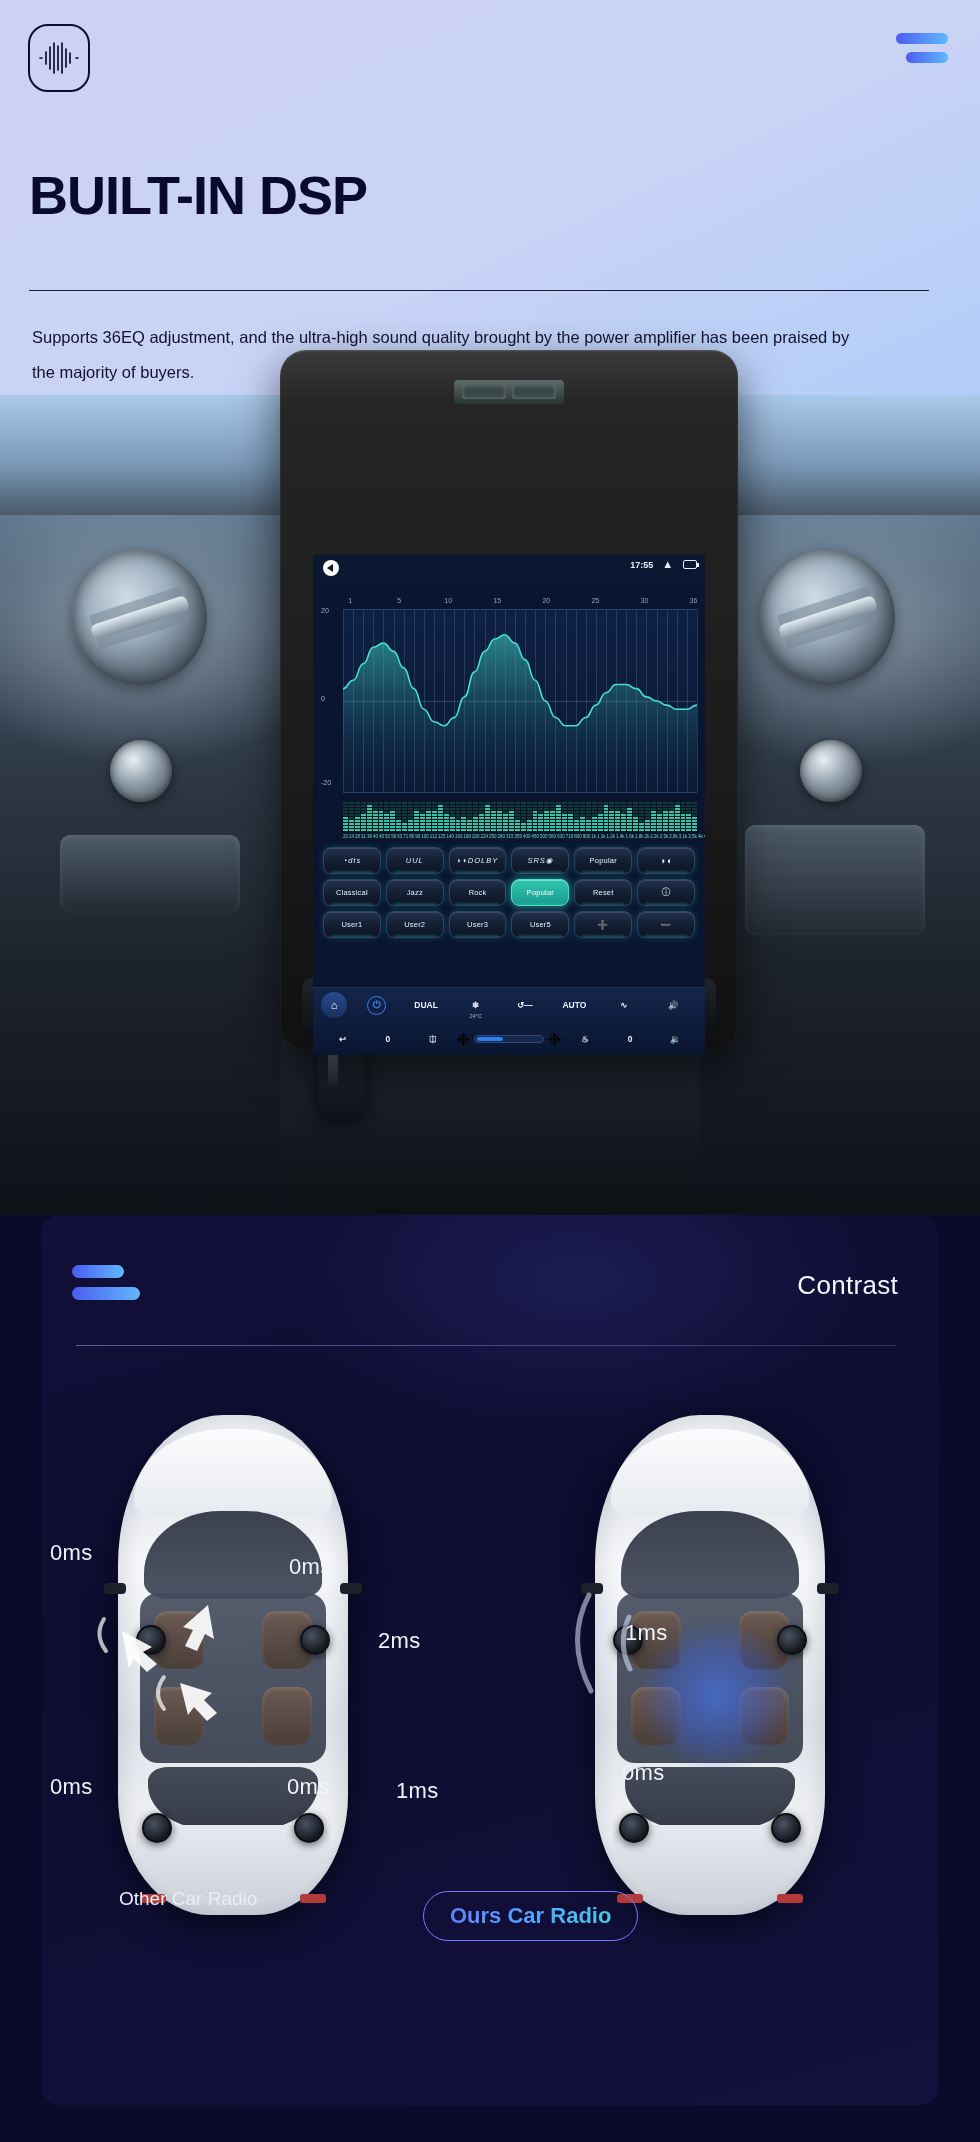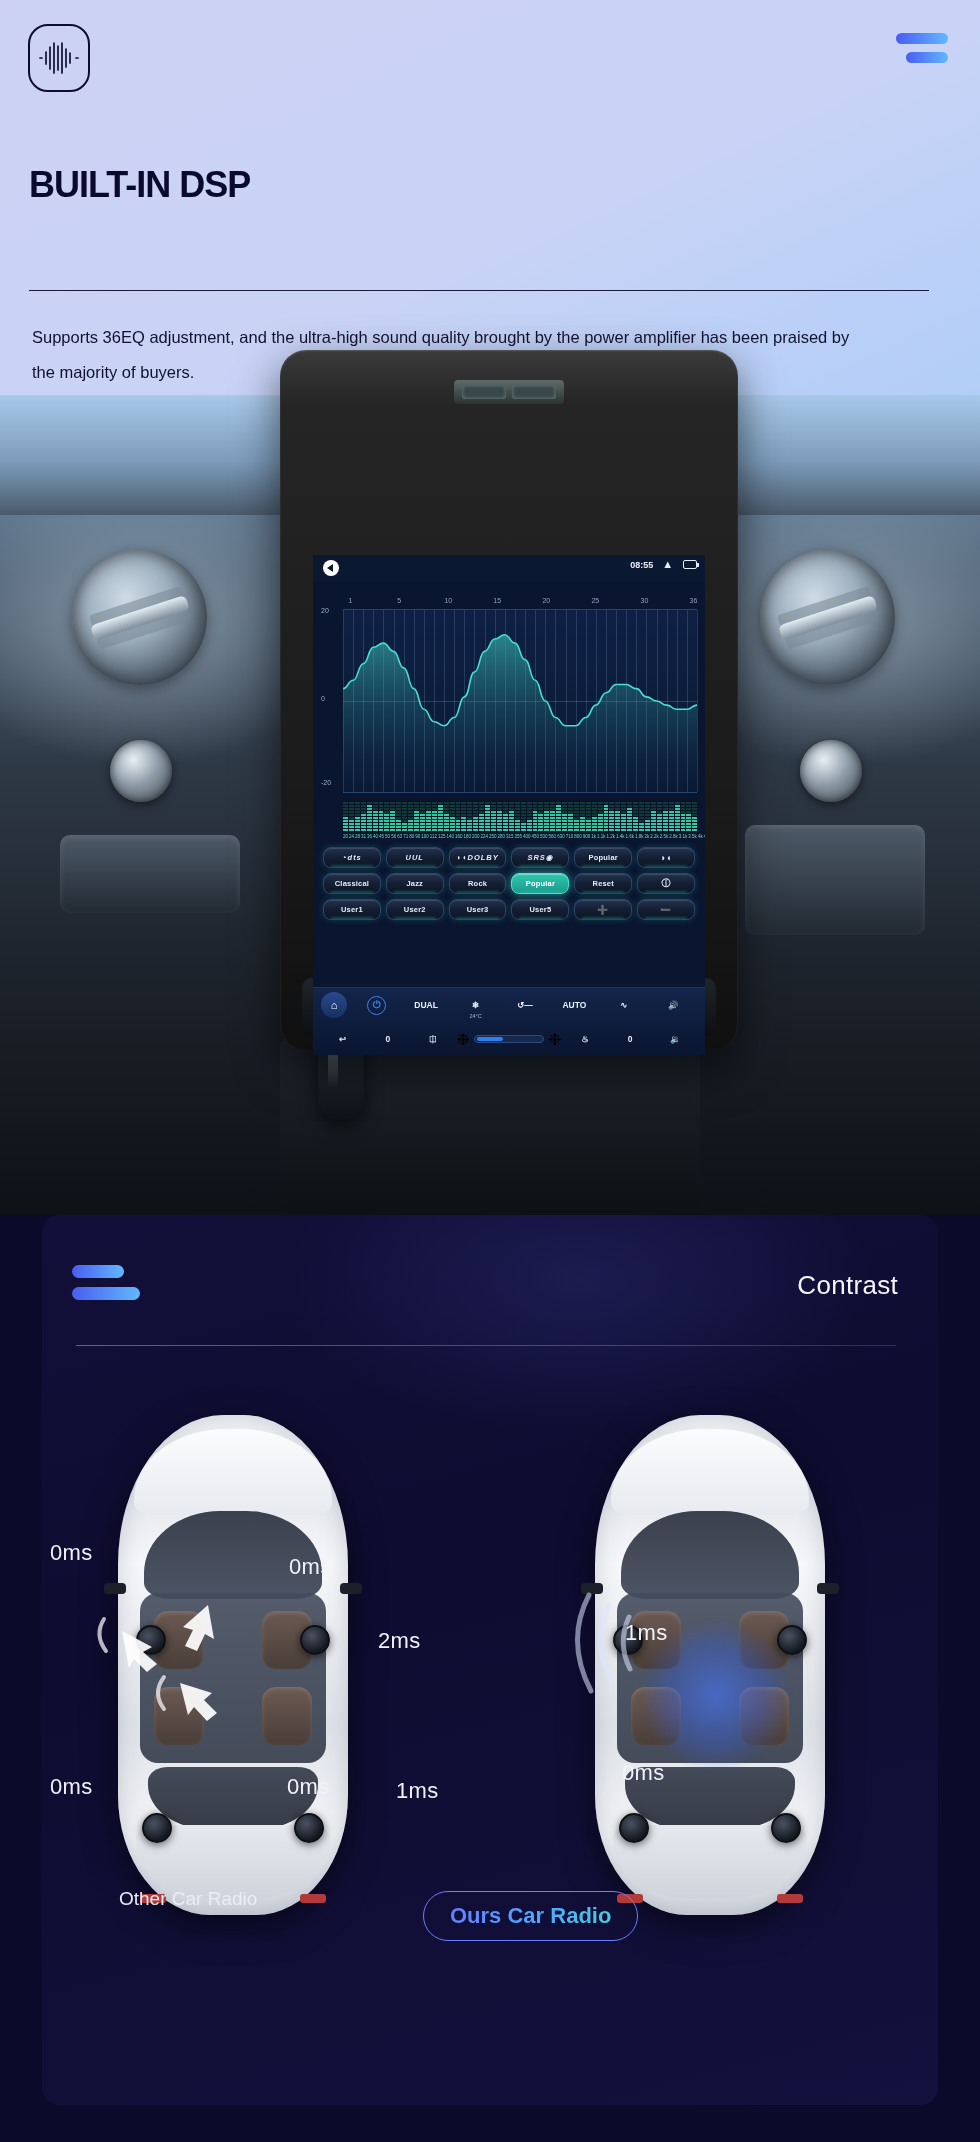--- a/index.html
+++ b/index.html
@@ -112,26 +112,26 @@
   .spectrum .bar{flex:1; display:flex; flex-direction:column-reverse; gap:1px; height:100%;}
   .spectrum .seg{height:2px; background:#1f7a63; opacity:.85;}
   .spectrum .seg.on{background:#3ee6b4;}
   .spectrum .seg.dim{background:#143f36;}
   .spnum{display:flex; gap:1px; margin:1px 8px 0 30px;}
   .spnum span{flex:1; text-align:center; color:#74d5b6; font-size:4.5px;}
 
   
   .presets{margin:8px 10px 0 10px; display:grid; grid-template-columns:repeat(6,1fr); gap:5px 5px;}
   .pbtn{
-    height:21px; border-radius:8px;
+    height:27px; border-radius:8px;
     background:linear-gradient(180deg,#223250 0%, #141f33 48%, #0c1526 100%);
     border:1px solid #2d4straight; border:1px solid #2d4568;
     box-shadow:inset 0 1px 0 rgba(255,255,255,.12), 0 0 6px rgba(40,180,170,.25);
     display:flex; align-items:center; justify-content:center;
-    color:#e6eef8; font-size:7.5px; font-weight:bold; letter-spacing:.2px;
+    color:#e6eef8; font-size:7.5px; font-weight:normal; letter-spacing:.2px;
     position:relative; overflow:hidden;
   }
   .pbtn:after{content:""; position:absolute; left:12%; right:12%; bottom:-1px; height:2px;
     background:rgba(60,220,200,.5); filter:blur(1.5px);}
   .pbtn.active{
     background:linear-gradient(180deg,#2fc7b0,#1a9a8c);
     color:#ffffff; border-color:#49e3cc;
     box-shadow:0 0 8px rgba(60,220,200,.7), inset 0 1px 0 rgba(255,255,255,.35);
     text-align:center;
   }
@@ -260,21 +260,21 @@
       </div>
     </div>
   </div>
 
   <div class="screen">
     <div class="sbar">
       <div class="backbtn">
           <b></b>
         </div>
       <div class="sright">
-        <span>08:55</span>
+        <span>17:55</span>
         <span class="chev">▲ </span>
         <span class="batt"></span>
       </div>
     </div>
 
     <div class="eqwrap">
       <div class="eq-xlabels" id="eqx">
           <span style="left: 2%;">1</span>
           <span style="left: 15.8571%;">5</span>
           <span style="left: 29.7143%;">10</span>
@@ -1216,21 +1216,21 @@
         <line x1="39" y1="17" x2="41" y2="17"></line>
       </g>
     </svg>
   </div>
 
   <div style="position:absolute;right:32px;top:33px;">
     <div class="gbar" style="width:52px;height:11px;margin-bottom:8px;"></div>
     <div class="gbar" style="width:42px;height:11px;margin-left:10px;"></div>
   </div>
 
-  <h1 style="position:absolute;left:29px;top:164px;font-size:36px;letter-spacing:-1px;color:#0a0a2e;">BUILT-IN DSP</h1>
+  <h1 style="position:absolute;left:29px;top:164px;font-size:54px;letter-spacing:-1px;color:#0a0a2e;">BUILT-IN DSP</h1>
 
   <div style="position:absolute;left:29px;top:290px;width:900px;height:1px;background:#1a1a3c;"></div>
 
   <p style="position:absolute;left:32px;top:320px;width:820px;font-size:16.5px;line-height:2.1;color:#12122e;">Supports 36EQ adjustment, and the ultra-high sound quality brought by the power amplifier has been praised by the majority of buyers.</p>
 </div>
 
 <div class="contrast"></div>
 
 <div class="c-bars">
   <div class="gbar b1"></div>

